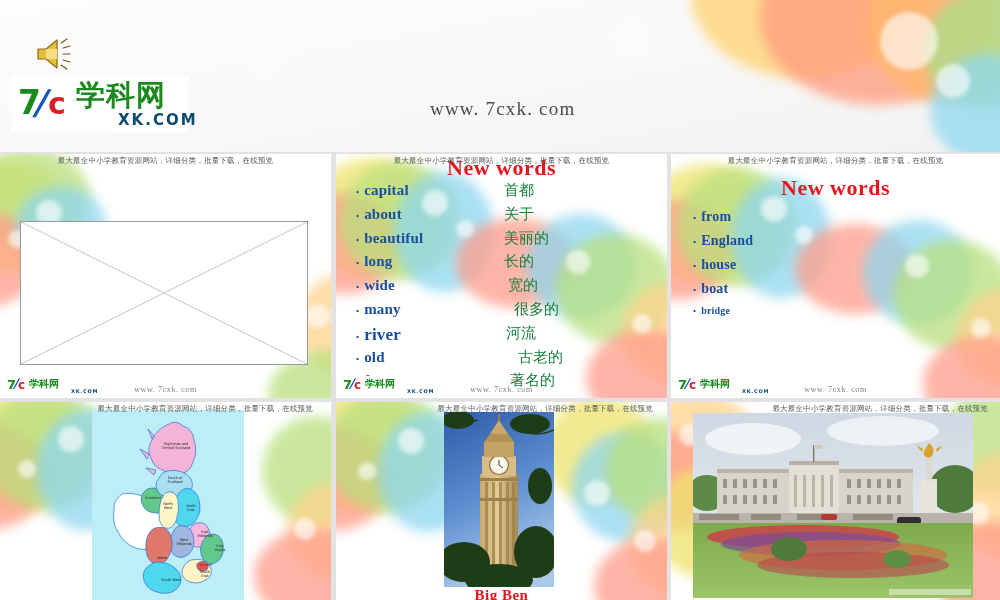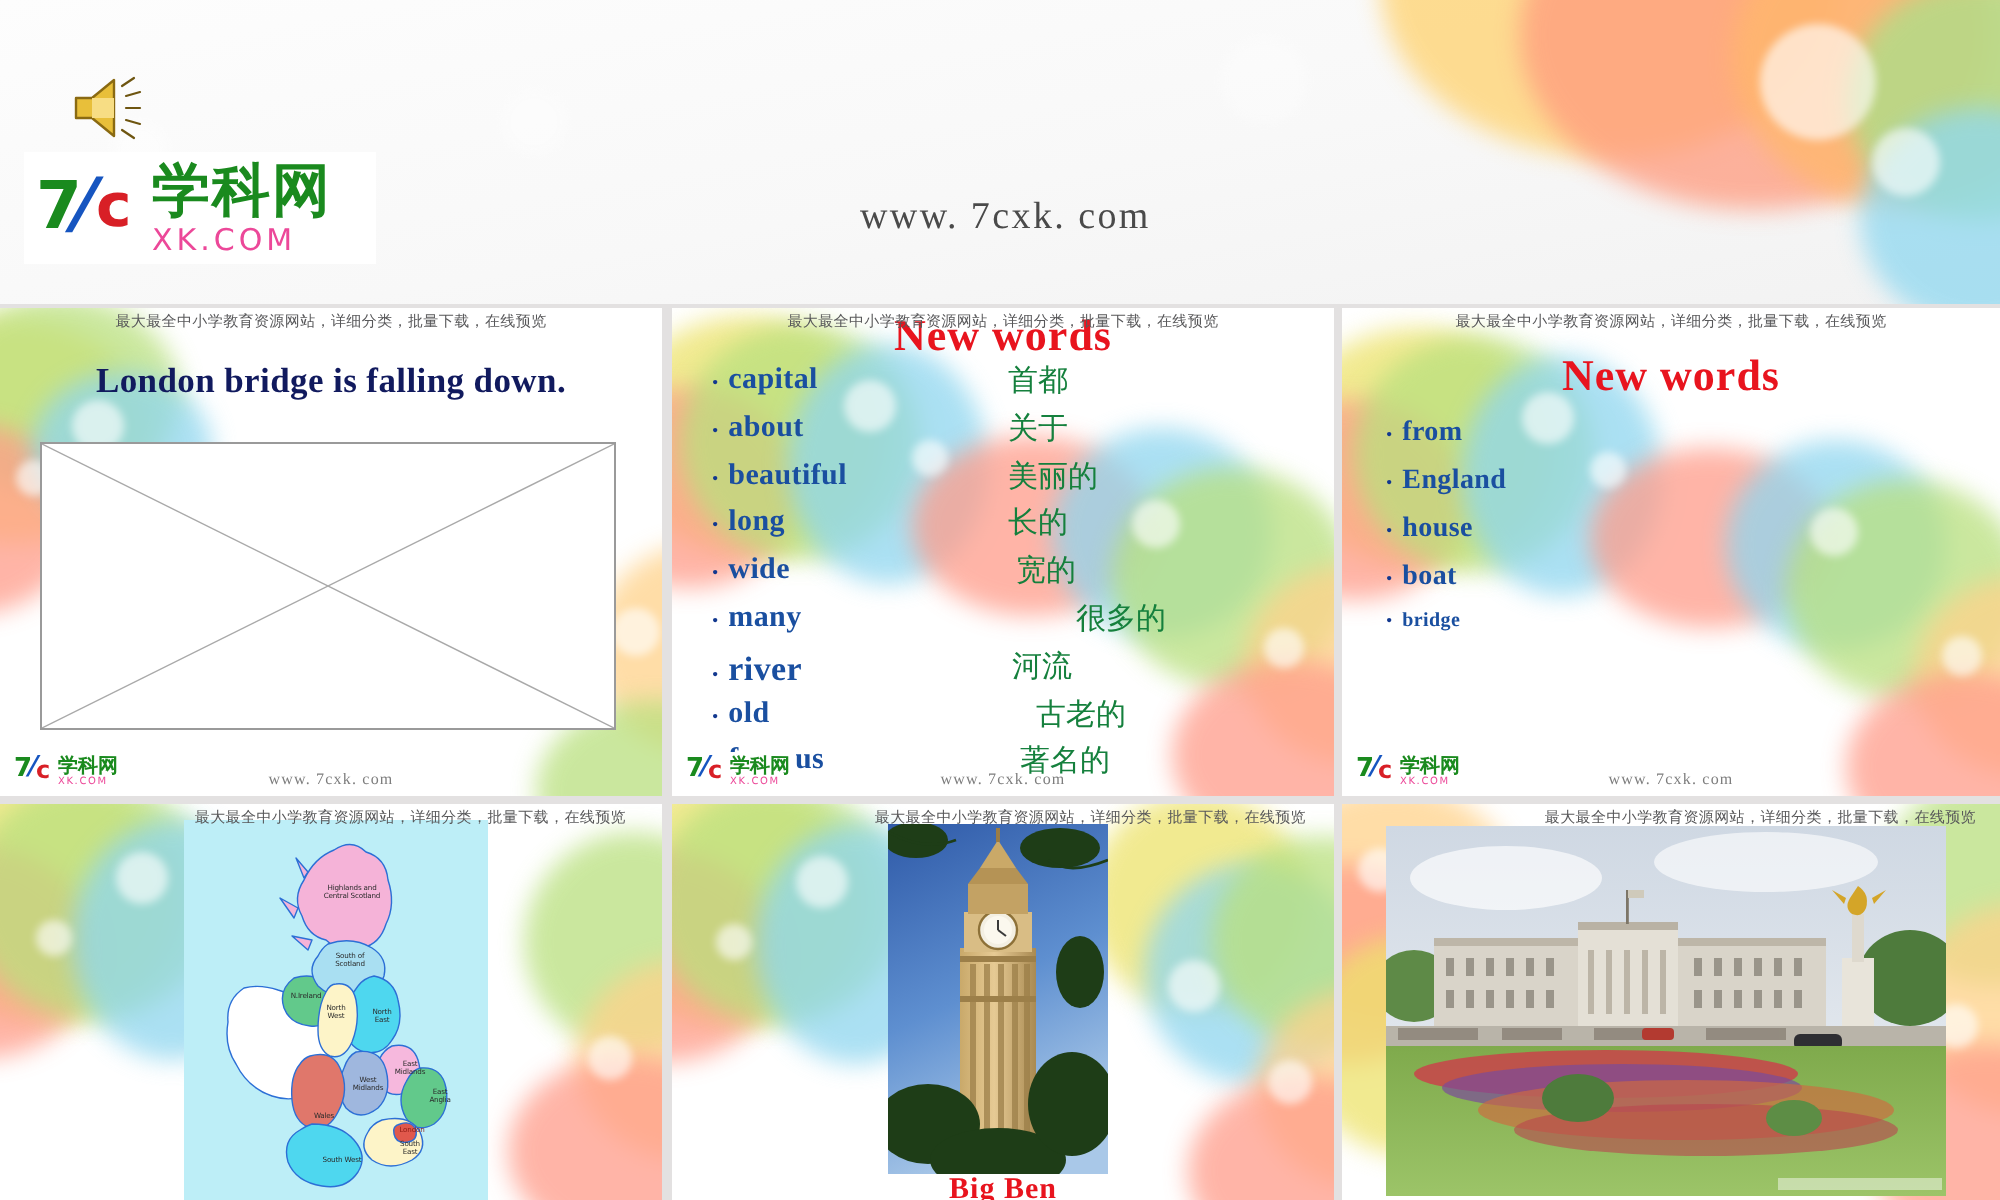--- a/index.html
+++ b/index.html
@@ -28,21 +28,21 @@
     font-size: 19px; letter-spacing: 1.2px; color:#4a4a4a;
   }
   #speaker { position:absolute; left:34px; top:36px; width:44px; height:36px; }
   #xkw-logo-top { position:absolute; left:12px; top:76px; width:176px; height:56px;
                   background:#ffffff; }
 
   
   .logo { position:relative; display:flex; align-items:center; background:#fff; }
   .logo .mark { position:relative; flex:0 0 auto; }
   .logo .cn { font-family:"DejaVu Sans", sans-serif; font-weight:700; color:#1a8a1e; line-height:1; }
-  .logo .dom { font-family:"DejaVu Sans", sans-serif; font-weight:400; color:#ec4899; line-height:1; }
+  .logo .dom { font-family:"DejaVu Sans", sans-serif; font-weight:700; color:#0c4a6e; line-height:1;margin-left:42px; }
   .sevencolor { color:#1a8a1e; font-weight:700; font-family:"DejaVu Sans",sans-serif; }
   .slash { color:#1655c0; font-weight:700; font-family:"DejaVu Sans",sans-serif; }
   .cletter { color:#d81f26; font-weight:700; font-family:"DejaVu Sans",sans-serif; }
 
   
   .slide { position:absolute; background:#fff; overflow:hidden; }
   .slide-head {
     position:absolute; top:2px; left:0; right:0; text-align:center;
     font-family:"DejaVu Sans", sans-serif; font-size:7.5px; color:#58585a;
     letter-spacing:.2px; white-space:nowrap; z-index:6;
@@ -151,21 +151,20 @@
     <div class="blob" style="left:-70px;top:58px;width:110px;height:95px;background:#ff9c8a;"></div>
     <div class="blob" style="left:16px;top:32px;width:90px;height:78px;background:#8fd6ef;"></div>
     <div class="blob" style="left:296px;top:118px;width:110px;height:105px;background:#ffd28a;"></div>
     <div class="blob" style="left:268px;top:196px;width:120px;height:90px;background:#b9e07e;"></div>
     <div class="bubble" style="left:36px;top:46px;width:26px;height:26px;"></div>
     <div class="bubble" style="left:8px;top:76px;width:18px;height:18px;"></div>
     <div class="bubble" style="left:306px;top:150px;width:24px;height:24px;"></div>
 
     <div class="slide-head">最大最全中小学教育资源网站，详细分类，批量下载，在线预览</div>
 
-    <div id="s1-title">London bridge is falling down.</div>
 
     <div id="s1-placeholder">
       <svg viewBox="0 0 288 144" preserveAspectRatio="none" aria-hidden="true">
         <line x1="0" y1="0" x2="288" y2="144" stroke="#a9a9a9" stroke-width="0.7"></line>
         <line x1="288" y1="0" x2="0" y2="144" stroke="#a9a9a9" stroke-width="0.7"></line>
       </svg>
     </div>
 
     <div class="slide-foot-url">www. 7cxk. com</div>
     <div class="slide-foot-logo">
@@ -251,21 +250,21 @@
         <div class="wordrow" style="height: 23.8px; padding-left: 0px;">
           <span class="zh" style="font-size: 15px;">美丽的</span>
         </div>
         <div class="wordrow" style="height: 23.8px; padding-left: 0px;">
           <span class="zh" style="font-size: 15px;">长的</span>
         </div>
         <div class="wordrow" style="height: 23.8px; padding-left: 4px;">
           <span class="zh" style="font-size: 15px;">宽的</span>
         </div>
         <div class="wordrow" style="height: 23.8px; padding-left: 10px;">
-          <span class="zh" style="font-size: 15px; margin-left: 24px;">很多的</span>
+          <span class="zh" style="font-size: 15px;">很多的</span>
         </div>
         <div class="wordrow" style="height: 23.8px; padding-left: 2px;">
           <span class="zh" style="font-size: 15px;">河流</span>
         </div>
         <div class="wordrow" style="height: 23.8px; padding-left: 14px;">
           <span class="zh" style="font-size: 15px;">古老的</span>
         </div>
         <div class="wordrow" style="height: 23.8px; padding-left: 6px;">
           <span class="zh" style="font-size: 15px;">著名的</span>
         </div>

